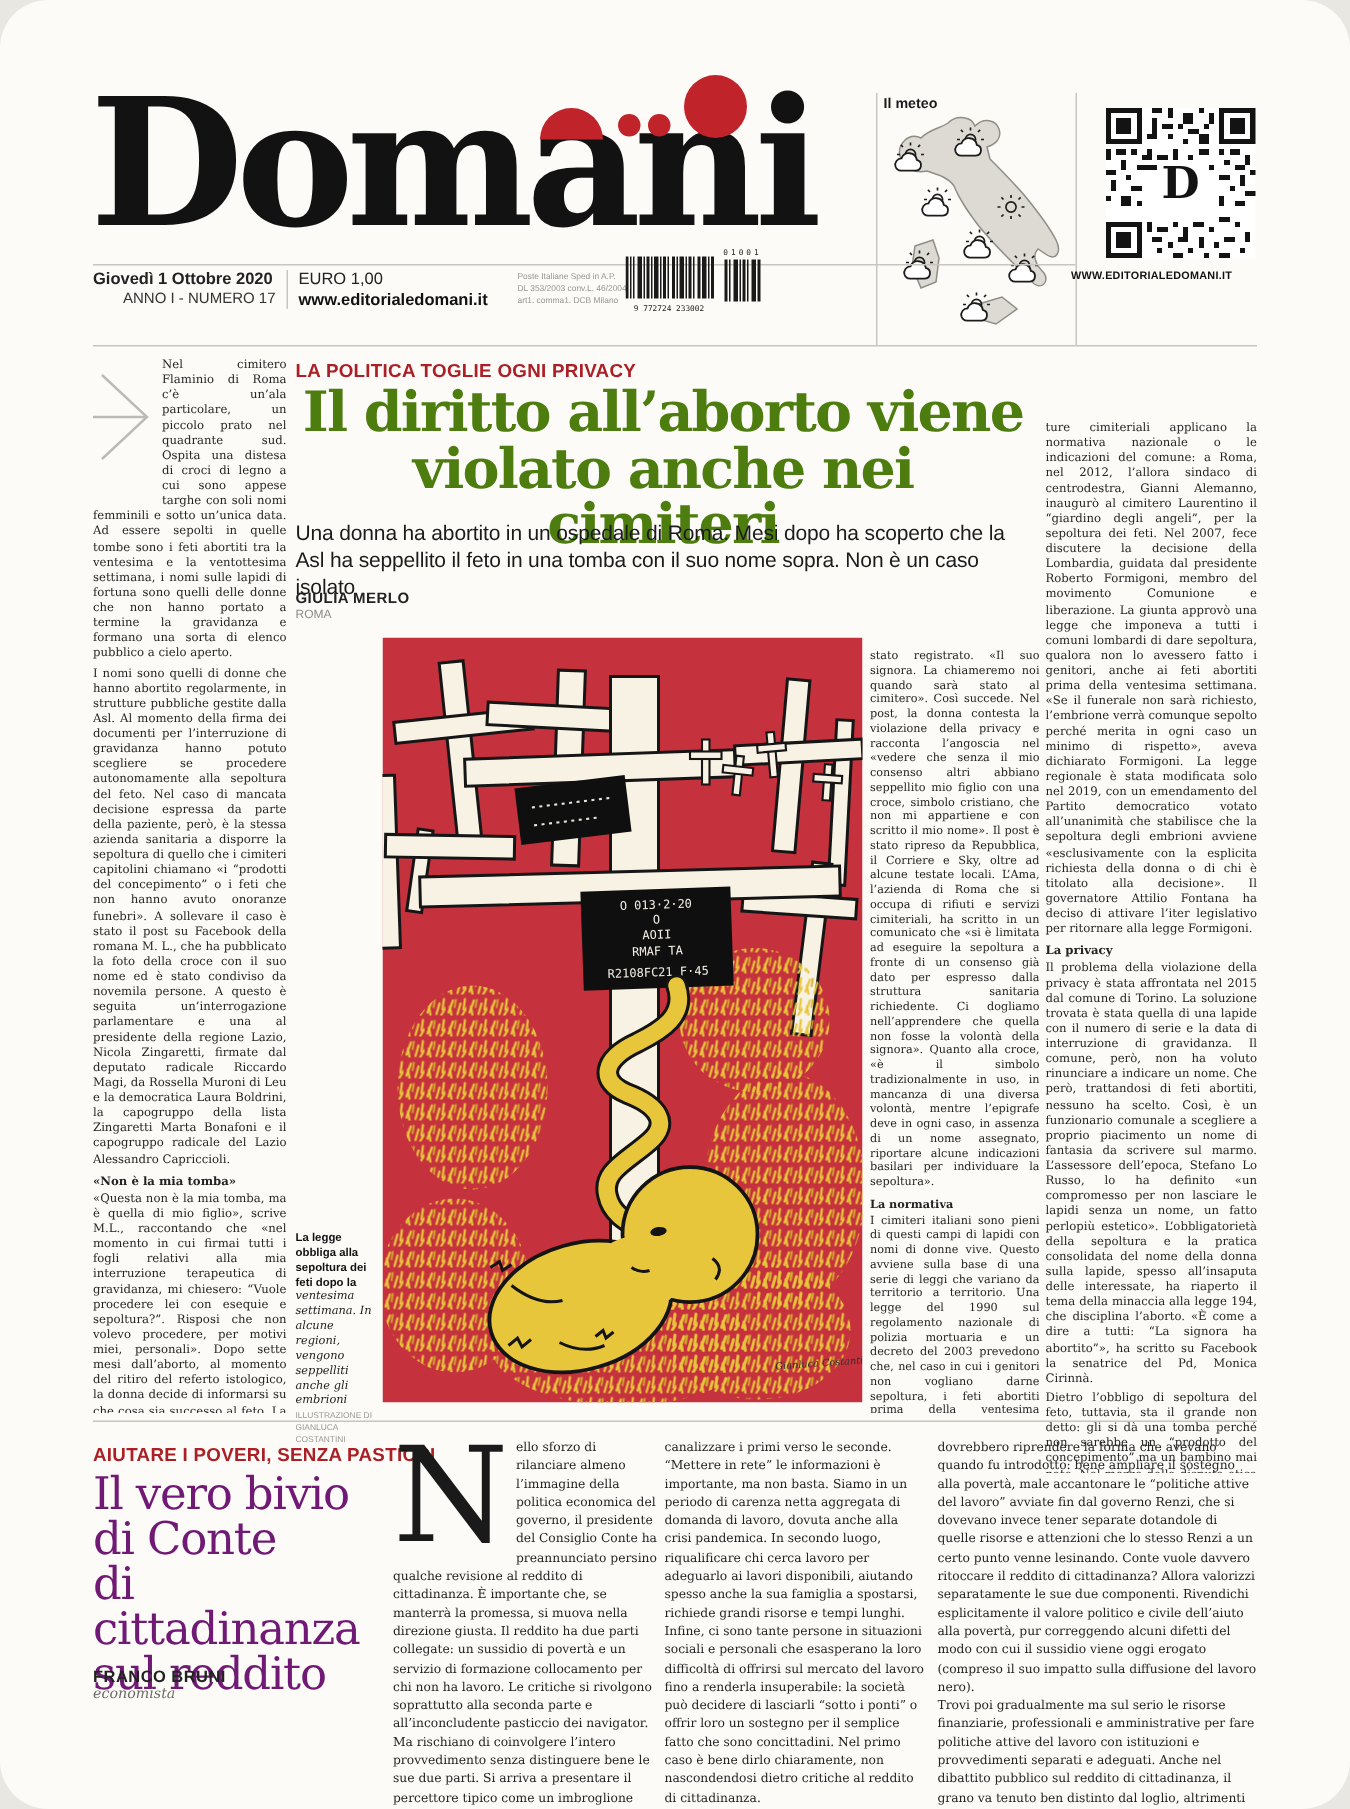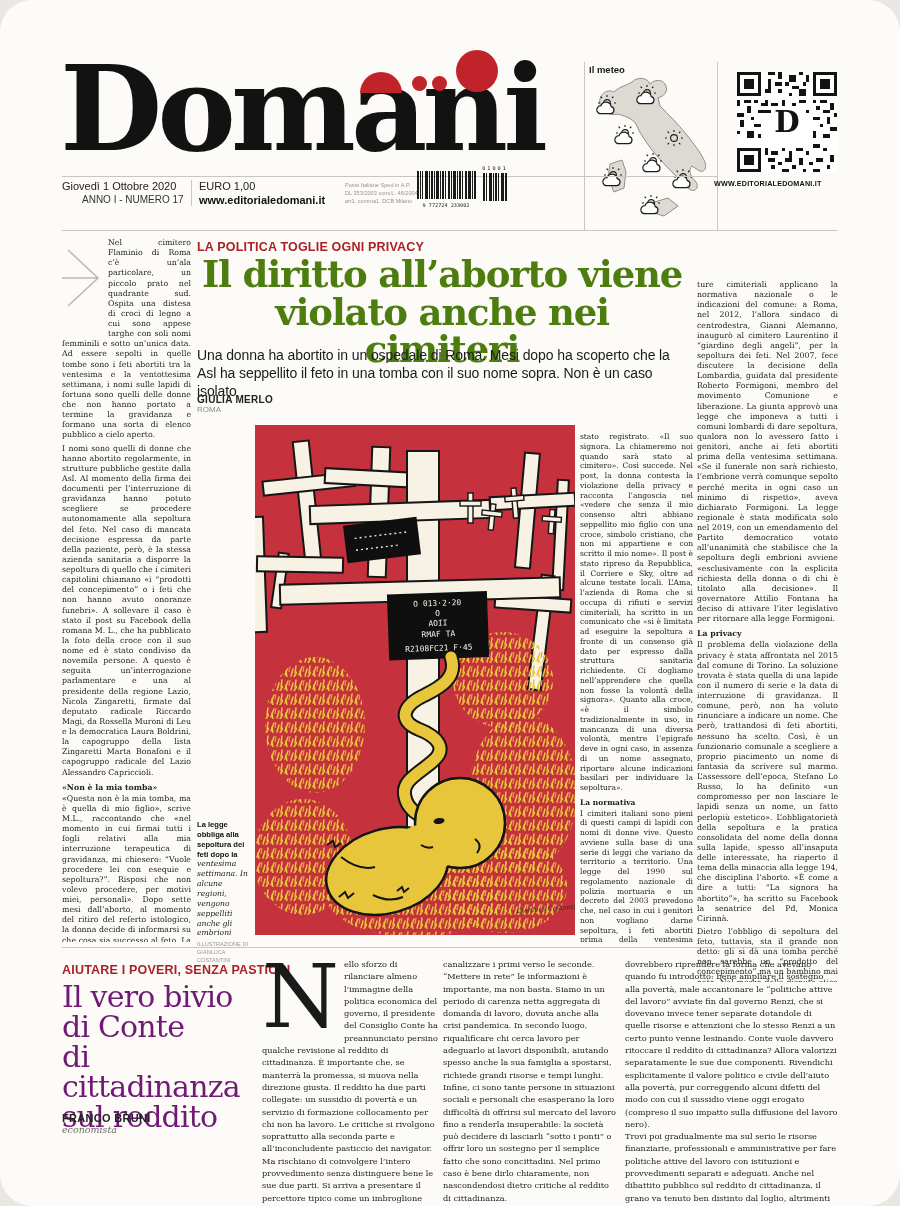--- a/index.html
+++ b/index.html
@@ -8,21 +8,21 @@
   .abs{position:absolute;}
   .hairline{position:absolute;background:#c9c6c0;height:1px;}
   .vline{position:absolute;background:#c9c6c0;width:1px;}
 
   
   .logo{left:60px;top:50px;width:474px;height:130px;font-family:"DejaVu Serif","Liberation Serif",serif;
         font-weight:bold;font-size:118px;letter-spacing:-5px;line-height:1;color:#121212;}
   .dot{position:absolute;background:#c0242a;border-radius:50%;}
   .halfdome{position:absolute;background:#c0242a;border-radius:24px 24px 0 0;}
   .sans{font-family:"Liberation Sans","DejaVu Sans",sans-serif;}
-  .date1{left:62px;top:180px;font-size:11px;font-weight:normal;color:#222;}
+  .date1{left:62px;top:180px;font-size:11px;font-weight:bold;color:#222;}
   .date2{left:62px;top:194px;font-size:10px;color:#333;margin-left:20px;}
   .price1{left:199px;top:180px;font-size:11px;color:#222;}
   .price2{left:199px;top:194px;font-size:11px;font-weight:bold;color:#111;}
   .postal{left:345px;top:181px;width:75px;font-size:5.6px;line-height:1.45;color:#979590;}
   .meteo-label{left:589px;top:64px;font-size:9.5px;font-weight:bold;color:#1a1a1a;}
   .qr-caption{left:714px;top:179px;width:126px;font-size:7.2px;font-weight:bold;letter-spacing:.2px;color:#111;}
 
   
   .kicker{font-family:"Liberation Sans","DejaVu Sans",sans-serif;font-weight:bold;color:#ab2026;}
   .lead-kicker{left:197px;top:240px;font-size:12.5px;letter-spacing:.2px;}

